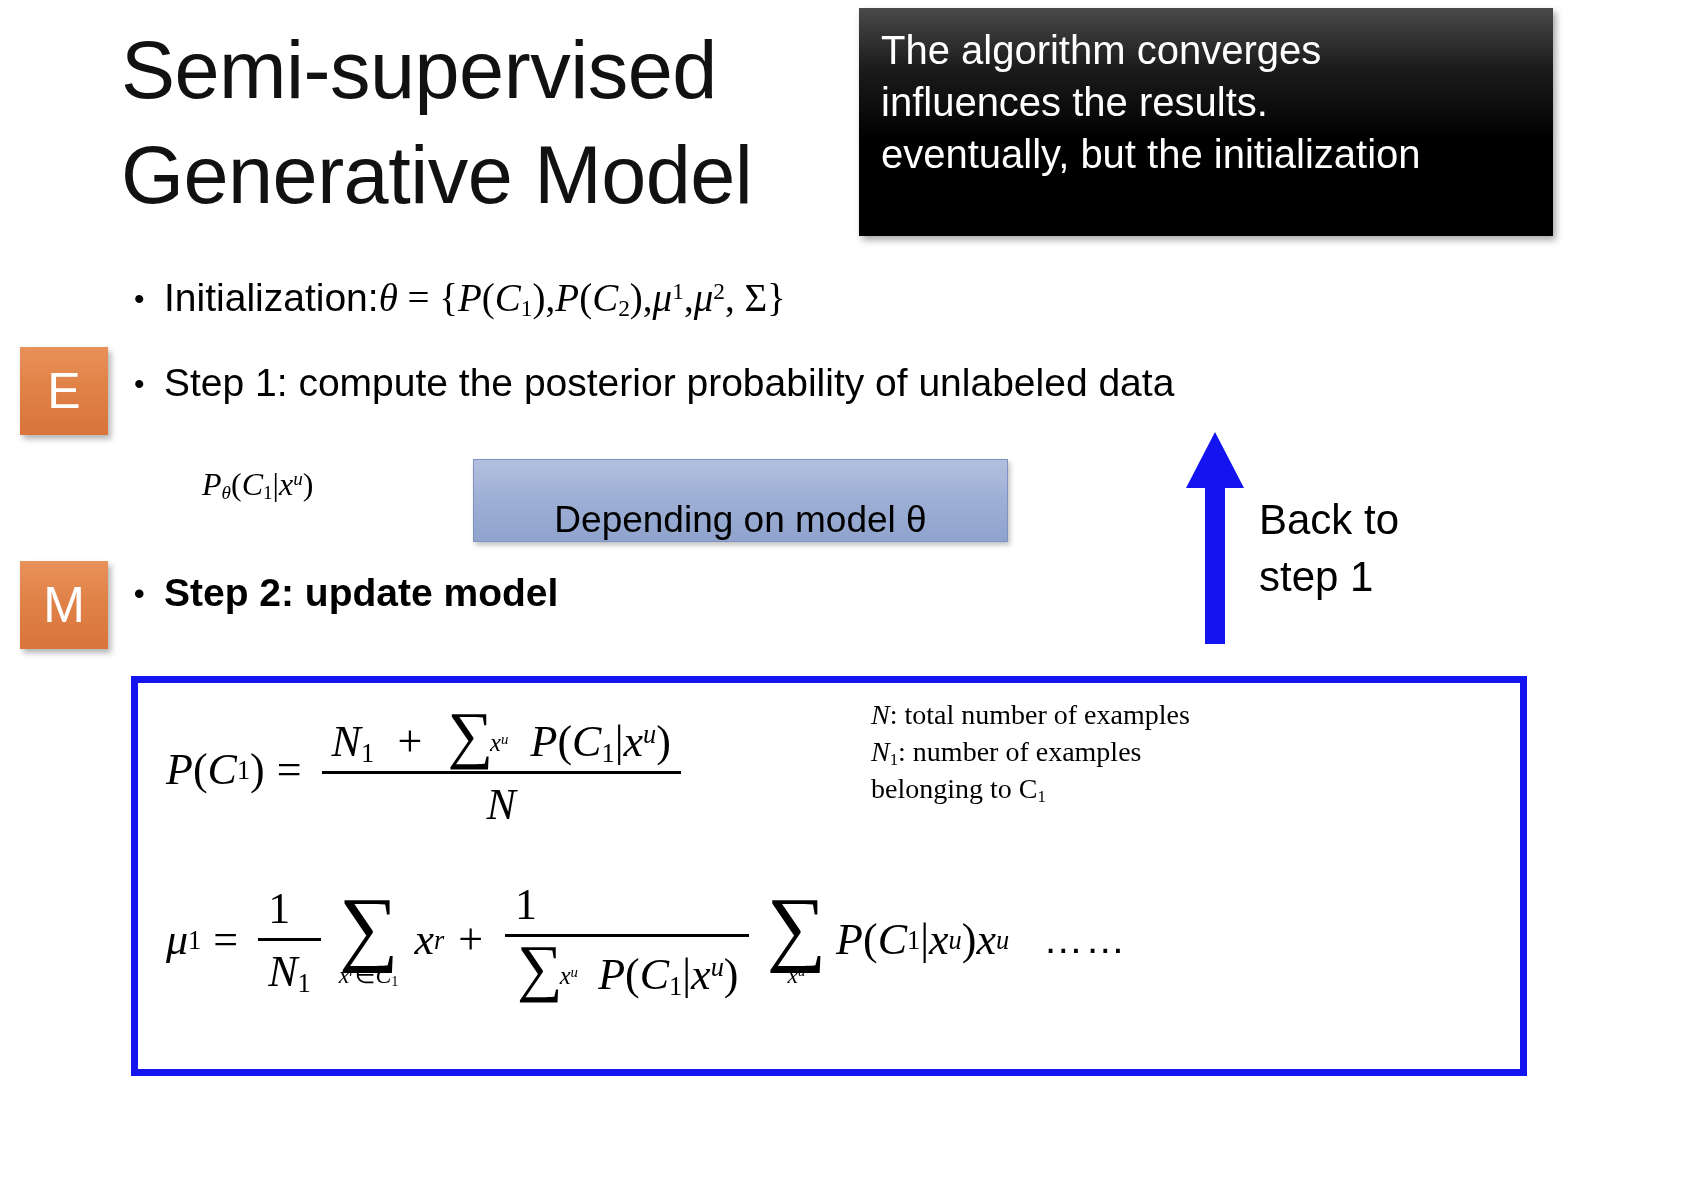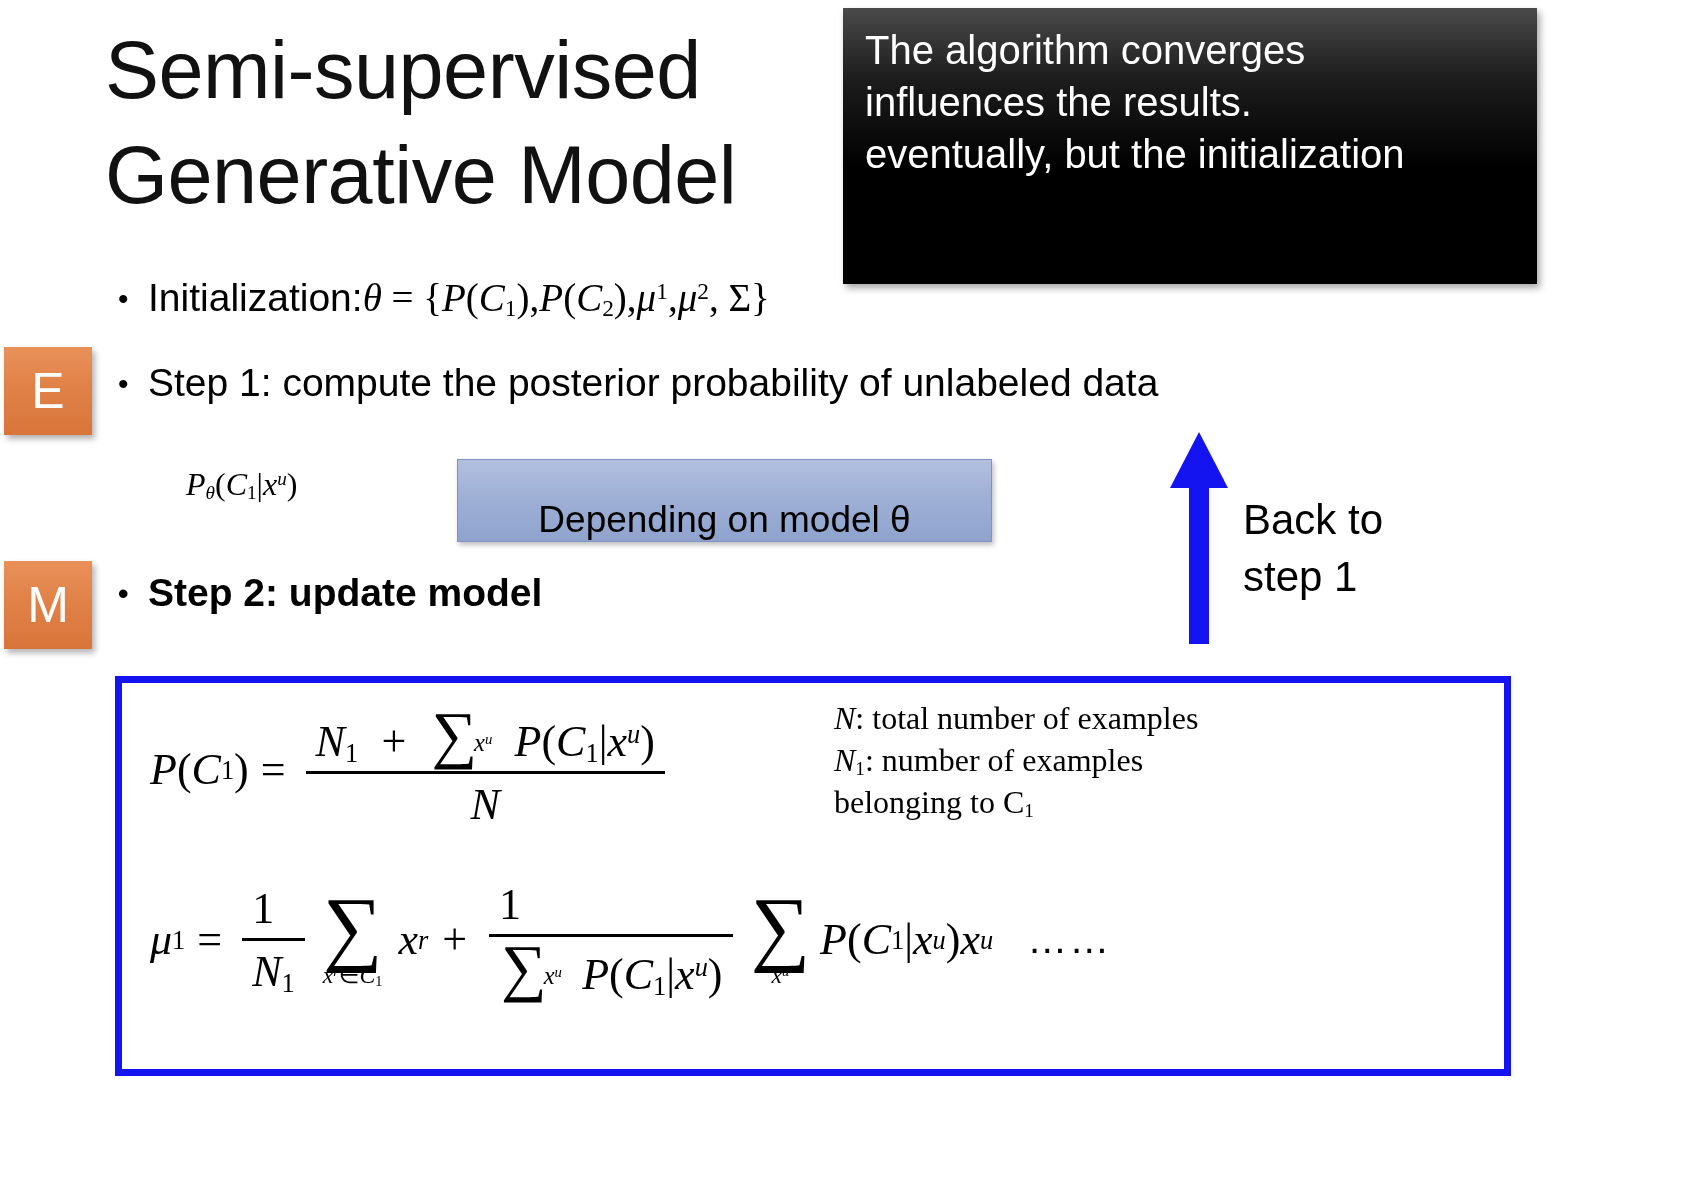--- a/index.html
+++ b/index.html
@@ -13,20 +13,21 @@
     height: 1194px;
     position: relative;
     overflow: hidden;
     font-family: "Liberation Sans", sans-serif;
     color: #000000;
   }
   .slide {
     position: absolute;
     inset: 0;
     background: #ffffff;
+    margin-left: 16px;
   }
 
   
   .title {
     position: absolute;
     left: 105px;
     top: 18px;
     width: 740px;
     font-size: 81px;
     line-height: 1.30;
@@ -35,21 +36,21 @@
     color: #111111;
   }
   .title .line { display: block; white-space: nowrap; }
 
   
   .callout-black {
     position: absolute;
     left: 843px;
     top: 8px;
     width: 694px;
-    height: 276px;
+    height: 228px;
     background: linear-gradient(180deg, #4a4a4a 0%, #1c1c1c 26%, #000000 58%, #000000 100%);
     box-shadow: 3px 4px 7px rgba(0,0,0,0.35);
   }
   .callout-black .ctext {
     position: absolute;
     left: 22px;
     top: 16px;
     width: 660px;
     font-size: 40px;
     line-height: 1.30;
@@ -221,23 +222,23 @@
   }
   .dots {
     margin-left: 34px;
     font-size: 40px;
     letter-spacing: 2px;
   }
 
   
   .legend {
     position: absolute;
-    left: 834px;
+    left: 855px;
     top: 697px;
-    font-size: 32px;
+    font-size: 28px;
     line-height: 1.32;
   }
   .legend span.ln { display: block; white-space: nowrap; }
 </style>
 </head>
 <body>
 
 <div class="slide">
 
   <div class="title">

